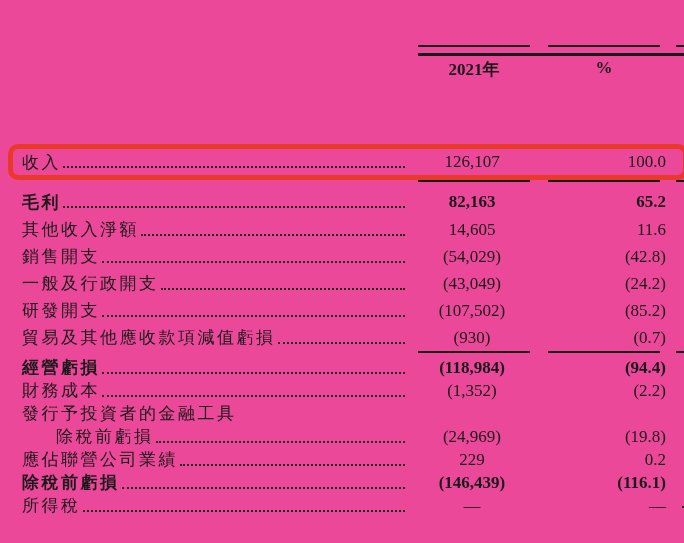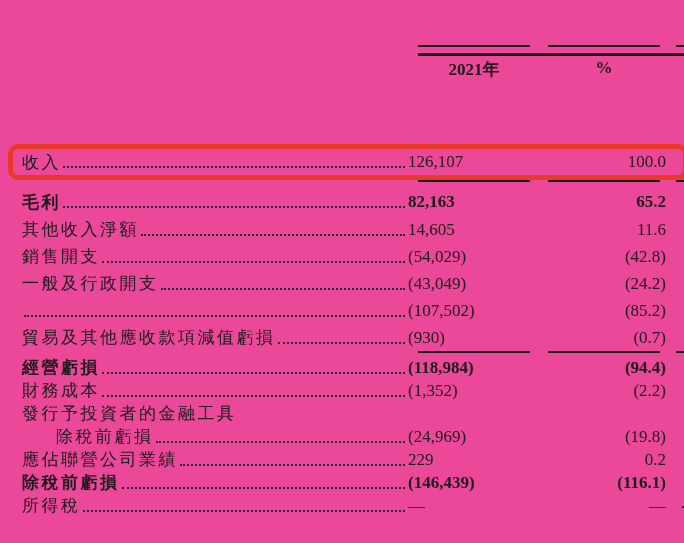--- a/index.html
+++ b/index.html
@@ -39,21 +39,21 @@
     display:flex;align-items:center;
     height:27px;
     padding-left:22px;margin-right:18px;
   }
   .row.compact{height:23px;}
   .row.tall{height:28px;}
   .lab{letter-spacing:2.5px;white-space:nowrap;}
   .lab.indent{padding-left:34px;}
   .leader{flex:1;height:0;border-bottom:2px dotted #222;margin:0 3px 0 2px;transform:translateY(5px);}
   .nolead{flex:1;}
-  .v{width:128px;text-align:left;white-space:nowrap;}
+  .v{width:128px;text-align:center;white-space:nowrap;}
   .p{width:130px;text-align:right;white-space:nowrap;}
   .bold{font-weight:bold;}
   
   .row.hl{height:36px;}
   .hlbox{
     position:absolute;left:8px;right:-22px;top:0;bottom:0;
     border:5px solid var(--red);border-radius:10px;
     pointer-events:none;
   }
   
@@ -118,20 +118,21 @@
   </div>
 
   <div class="row">
     <span class="lab">一般及行政開支</span>
     <span class="leader"></span>
     <span class="v">(43,049)</span>
     <span class="p">(24.2)</span>
   </div>
 
   <div class="row">
+    <span class="lab">研發開支</span>
     <span class="leader"></span>
     <span class="v">(107,502)</span>
     <span class="p">(85.2)</span>
   </div>
 
   <div class="row">
     <span class="lab">貿易及其他應收款項減值虧損</span>
     <span class="leader"></span>
     <span class="v">(930)</span>
     <span class="p">(0.7)</span>

